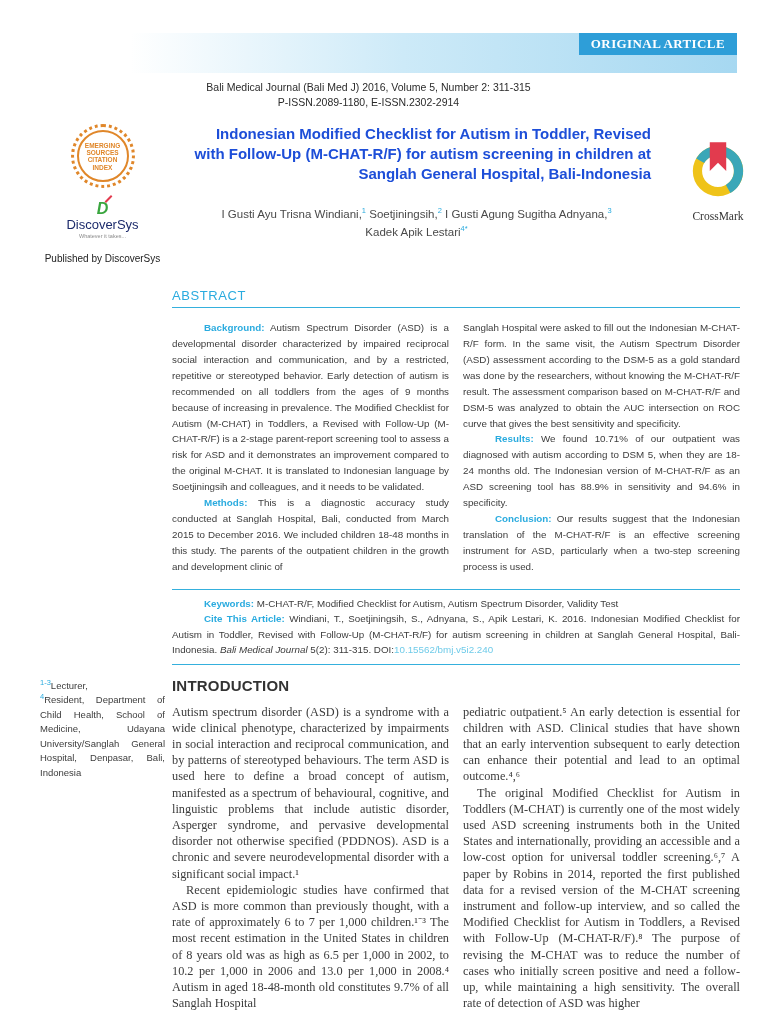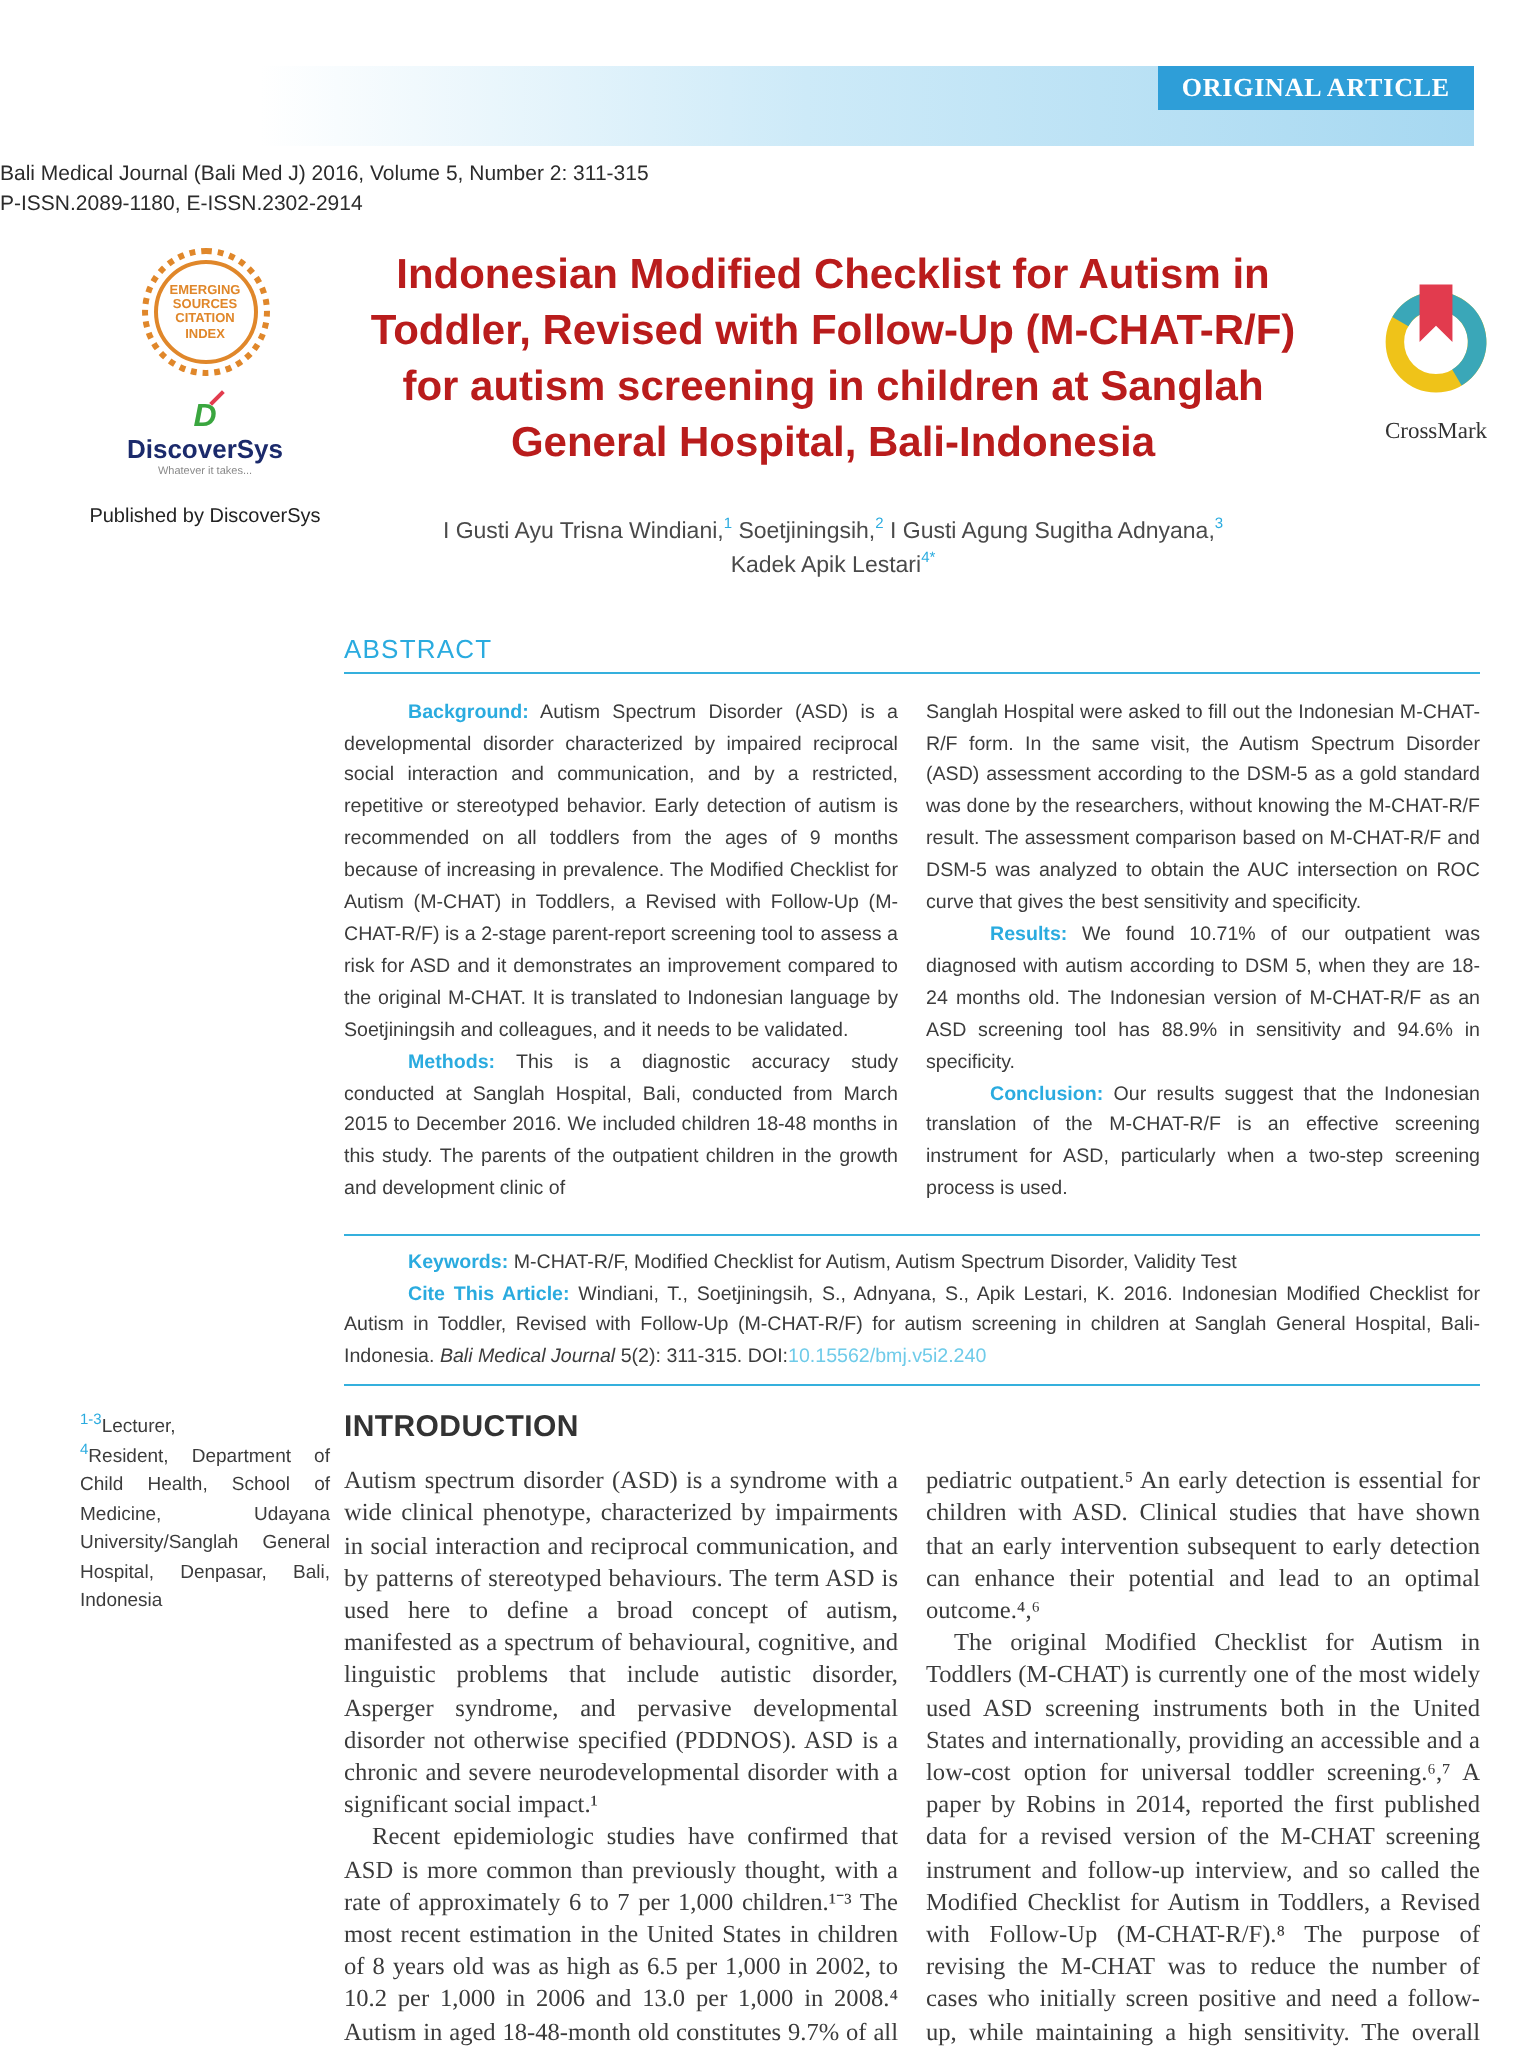--- a/index.html
+++ b/index.html
@@ -8,43 +8,43 @@
   .page { position:relative; width:768px; height:1024px; background:#fff; }
 
   
   .banner { margin:33px 31px 0 130px; height:40px; position:relative;
             background:linear-gradient(to right, rgba(185,224,244,0) 0%, #cdeaf8 45%, #a6d8f1 100%);
             display:flex; justify-content:flex-end; }
   .banner-label { background:#2e9ed8; color:#fff; height:22px; display:flex; align-items:center;
             padding:0 12px; font-family:"Liberation Serif", serif; font-weight:bold;
             font-size:13px; letter-spacing:0.4px; }
 
-  .masthead { margin:7px 31px 0 0; text-align:left; font-size:10.5px; line-height:1.45; color:#2b2b2b; }
+  .masthead { margin:7px 31px 0 0; text-align:center; font-size:10.5px; line-height:1.45; color:#2b2b2b; }
 
   
   .header-grid { display:grid; grid-template-columns:125px 485px 100px; column-gap:9px;
                  padding-left:40px; margin-top:14px; }
   .badges-col { display:flex; flex-direction:column; align-items:center; }
   .esci-badge { width:64px; height:64px; border-radius:50%; border:3px dotted #e0872a;
                 display:flex; align-items:center; justify-content:center; }
   .esci-inner { width:52px; height:52px; border-radius:50%; border:2px solid #e0872a;
                 display:flex; flex-direction:column; align-items:center; justify-content:center;
                 color:#e0872a; font-weight:bold; font-size:6.5px; line-height:1.15; text-align:center; }
   .discoversys { margin-top:12px; text-align:center; }
   .ds-d { color:#3aa63f; font-weight:bold; font-style:italic; font-size:16px; line-height:1;
           display:inline-block; position:relative; }
   .ds-d::after { content:""; position:absolute; right:-5px; top:-3px; width:9px; height:2px;
           background:#e23b4e; transform:rotate(-45deg); }
-  .ds-name { color:#1b2a6b; font-weight:bold; font-size:13px; line-height:1.05; }
+  .ds-name { color:#1b2a6b; font-weight:normal; font-size:13px; line-height:1.05; }
   .ds-tagline { color:#8a8a8a; font-size:5.5px; margin-top:1px; }
   .published-by { margin-top:14px; font-size:10px; color:#222; }
 
   .title-col { text-align:center; }
-  .article-title { color:#b91c1c; font-weight:bold; font-size:21px; line-height:1.33;
-                   padding:0 8px; }
+  .article-title { color:#1d4ed8; font-weight:bold; font-size:15px; line-height:1.33;
+                   padding:0 8px;text-align:right; }
   .authors { margin-top:22px; font-size:11.5px; color:#4a4a4a; line-height:1.5; }
   .sup { color:#2aabdf; font-size:7.5px; vertical-align:super; line-height:0; }
 
   .crossmark-col { display:flex; flex-direction:column; align-items:center; padding-top:8px; }
   .crossmark-label { font-family:"Liberation Serif", serif; font-size:11.5px; color:#333; margin-top:4px; }
 
   
   .content { padding-left:40px; display:grid; grid-template-columns:125px 568px; column-gap:7px; }
   .main-col { min-width:0; }
 

